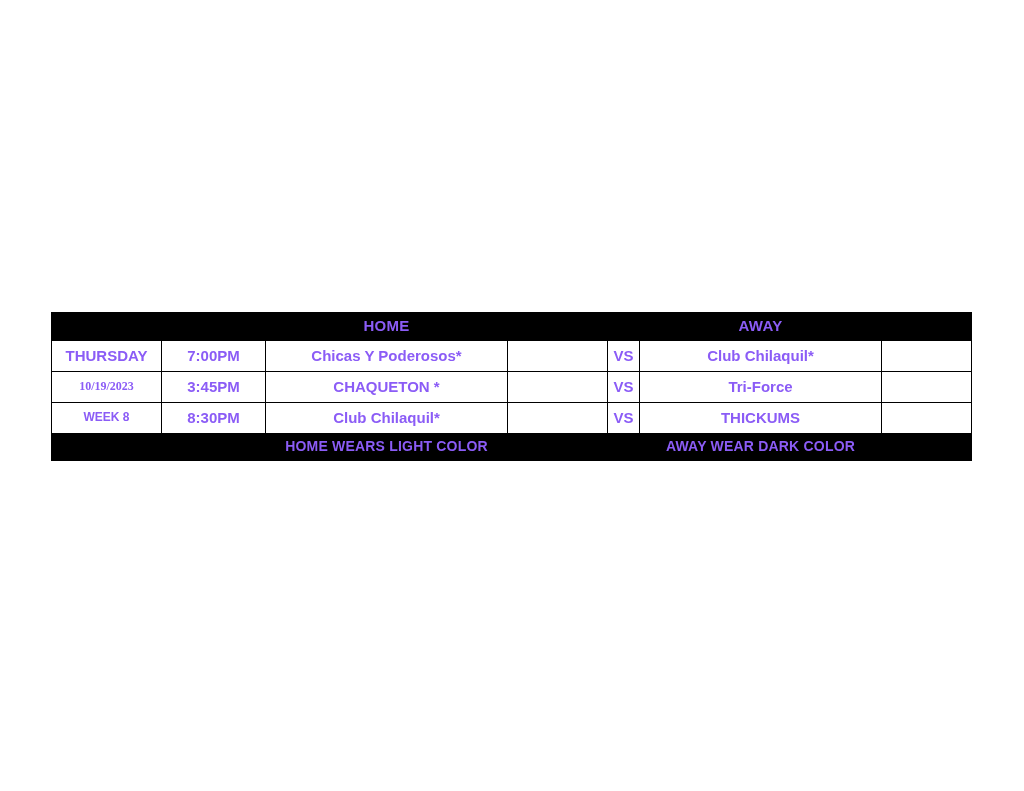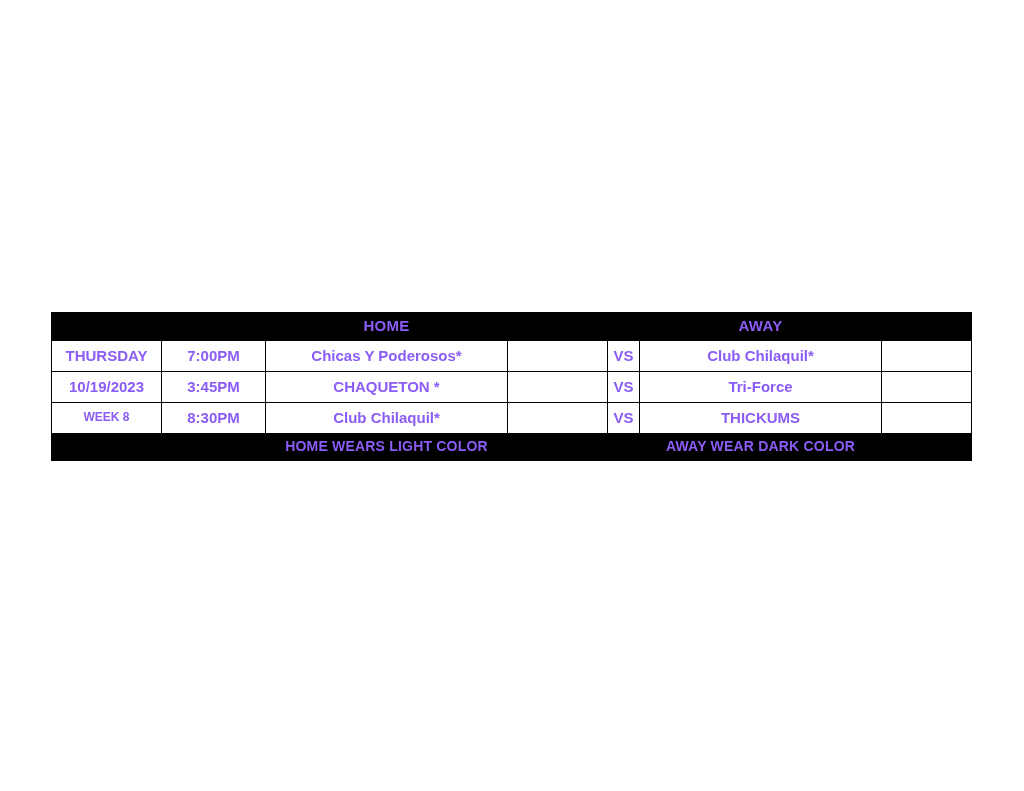--- a/index.html
+++ b/index.html
@@ -72,21 +72,21 @@
   }
   td.ftr-home { color: #ffffff; }
   td.ftr-away { color: #ff0000; }
   td.ftr-blank { color: #000000; }
 
   td.day-cell {
     font-size: 15px;
     vertical-align: middle;
   }
   td.day-cell.dayname { font-size: 15px; }
-  td.day-cell.datev { font-size: 15px; }
+  td.day-cell.datev { font-size: 12px; font-family: Liberation Serif, serif; }
   td.day-cell.weekv { font-size: 12px; }
 
   td.time-cell { font-size: 15px; }
   td.team-cell { font-size: 15px; }
   td.vs-cell { font-size: 14px; }
   td.score-cell { font-size: 15px; }
 </style>
 </head>
 <body>
 

